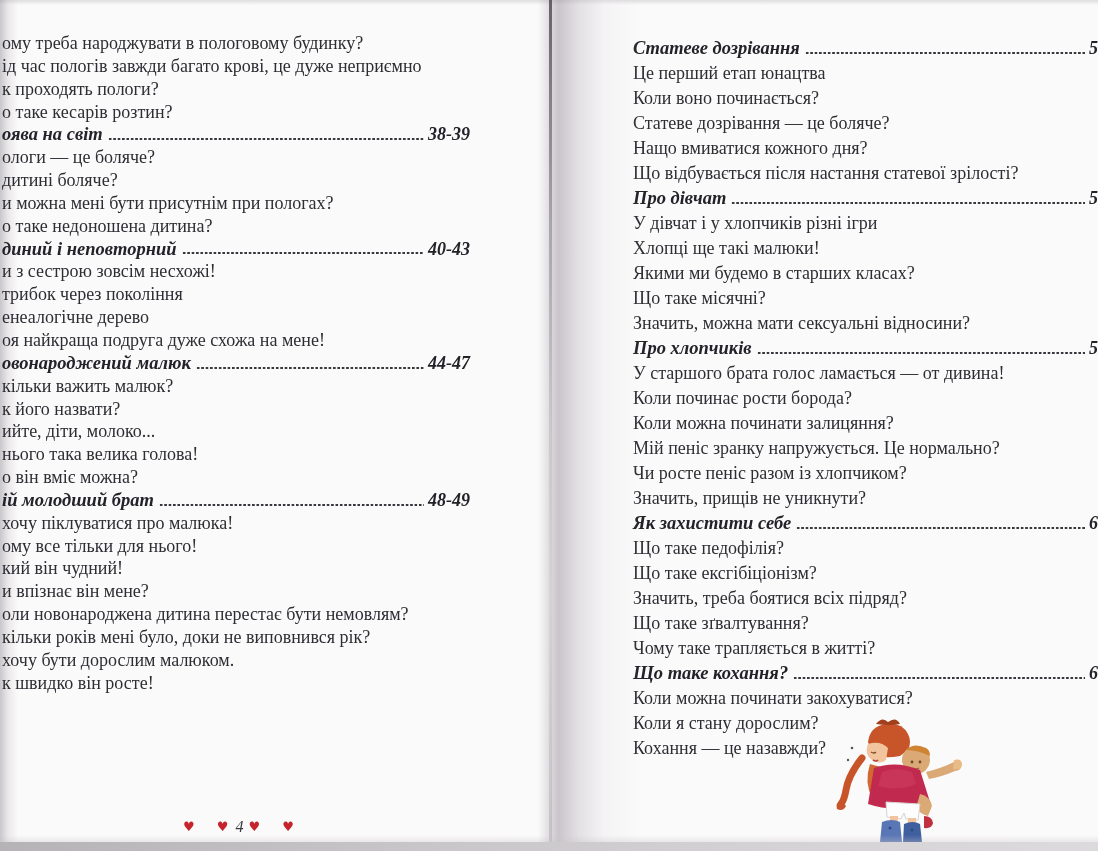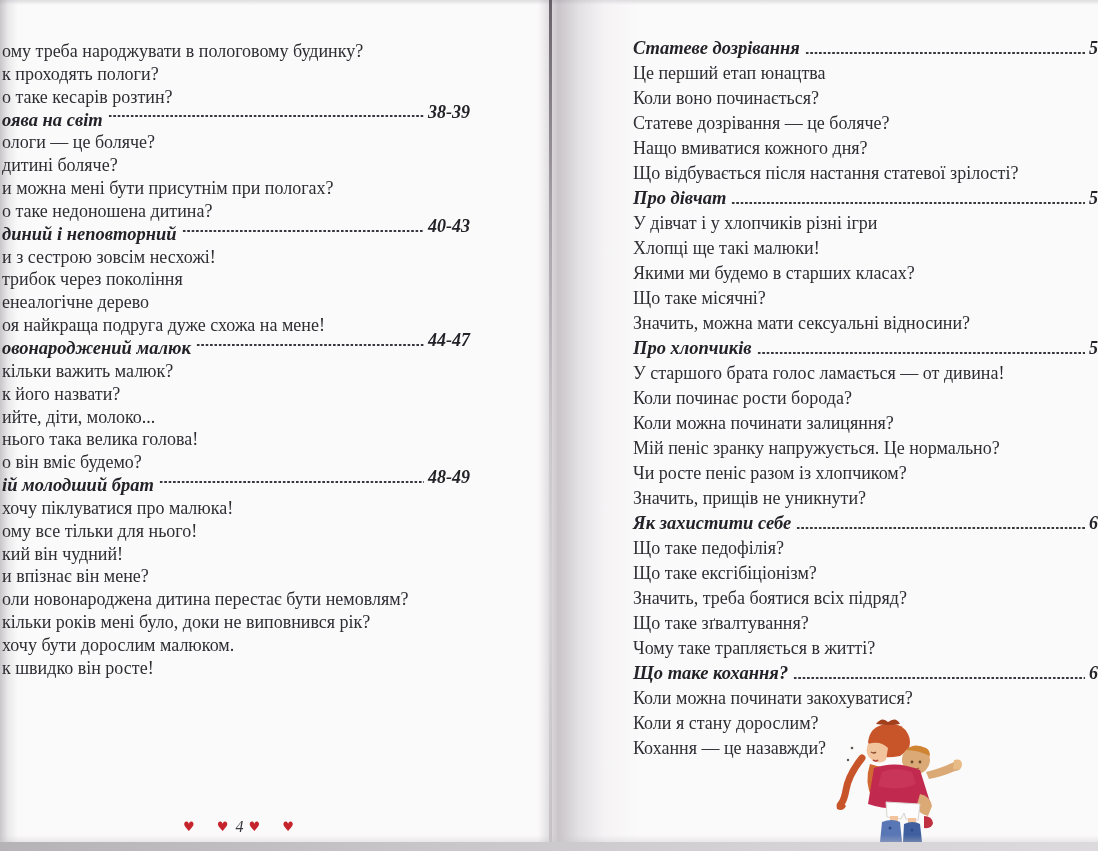--- a/index.html
+++ b/index.html
@@ -27,21 +27,21 @@
     background:linear-gradient(180deg,rgba(200,197,201,0),rgba(200,197,201,.35));}
 
   
   .toc{position:absolute;}
   #left-toc{left:2px;top:32px;width:492px;}
   #right-toc{left:633px;top:36px;width:465px;}
   .row{display:flex;white-space:nowrap;}
   #left-toc .row{height:22.85px;}
   #right-toc .row{height:25px;}
   .row .t{font-size:18px;}
-  #left-toc .row .t{line-height:22.85px;margin-top:8px;}
+  #left-toc .row .t{line-height:22.85px;}
   #right-toc .row .t{line-height:25px;}
   .row.heading .t{font-weight:700;font-style:italic;color:#232228;font-size:18.5px;}
   #left-toc .row.heading{width:468px;}
   #right-toc .row.heading{width:465px;}
   .leader{flex:1;height:4px;align-self:flex-end;margin:0 4px 6px 5px;min-width:12px;
     background-image:radial-gradient(circle,#38373d 1.05px,rgba(0,0,0,0) 1.35px);
     background-size:4.4px 4px;background-repeat:repeat-x;background-position:0 60%;}
   #left-toc .leader{margin-bottom:5px;}
   .pg{font-weight:700;font-style:italic;font-size:18px;color:#232228;}
   #left-toc .pg{line-height:22.85px;}
@@ -62,20 +62,23 @@
 <body>
 
 <div class="overlay" id="top-edge-shadow"></div>
 <div class="overlay" id="left-edge-shadow"></div>
 
 <div class="toc" id="left-toc">
     <div class="row item">
       <span class="t">ому треба народжувати в пологовому будинку?</span>
     </div>
     <div class="row item">
+      <span class="t">ід час пологів завжди багато крові, це дуже неприємно</span>
+    </div>
+    <div class="row item">
       <span class="t">к проходять пологи?</span>
     </div>
     <div class="row item">
       <span class="t">о таке кесарів розтин?</span>
     </div>
     <div class="row heading">
       <span class="t">оява на світ</span>
       <span class="leader"></span>
       <span class="pg">38-39</span>
     </div>
@@ -119,21 +122,21 @@
     <div class="row item">
       <span class="t">к його назвати?</span>
     </div>
     <div class="row item">
       <span class="t">ийте, діти, молоко...</span>
     </div>
     <div class="row item">
       <span class="t">нього така велика голова!</span>
     </div>
     <div class="row item">
-      <span class="t">о він вміє будемо?</span>
+      <span class="t">о він вміє можна?</span>
     </div>
     <div class="row heading">
       <span class="t">ій молодший брат</span>
       <span class="leader"></span>
       <span class="pg">48-49</span>
     </div>
     <div class="row item">
       <span class="t">хочу піклуватися про малюка!</span>
     </div>
     <div class="row item">

